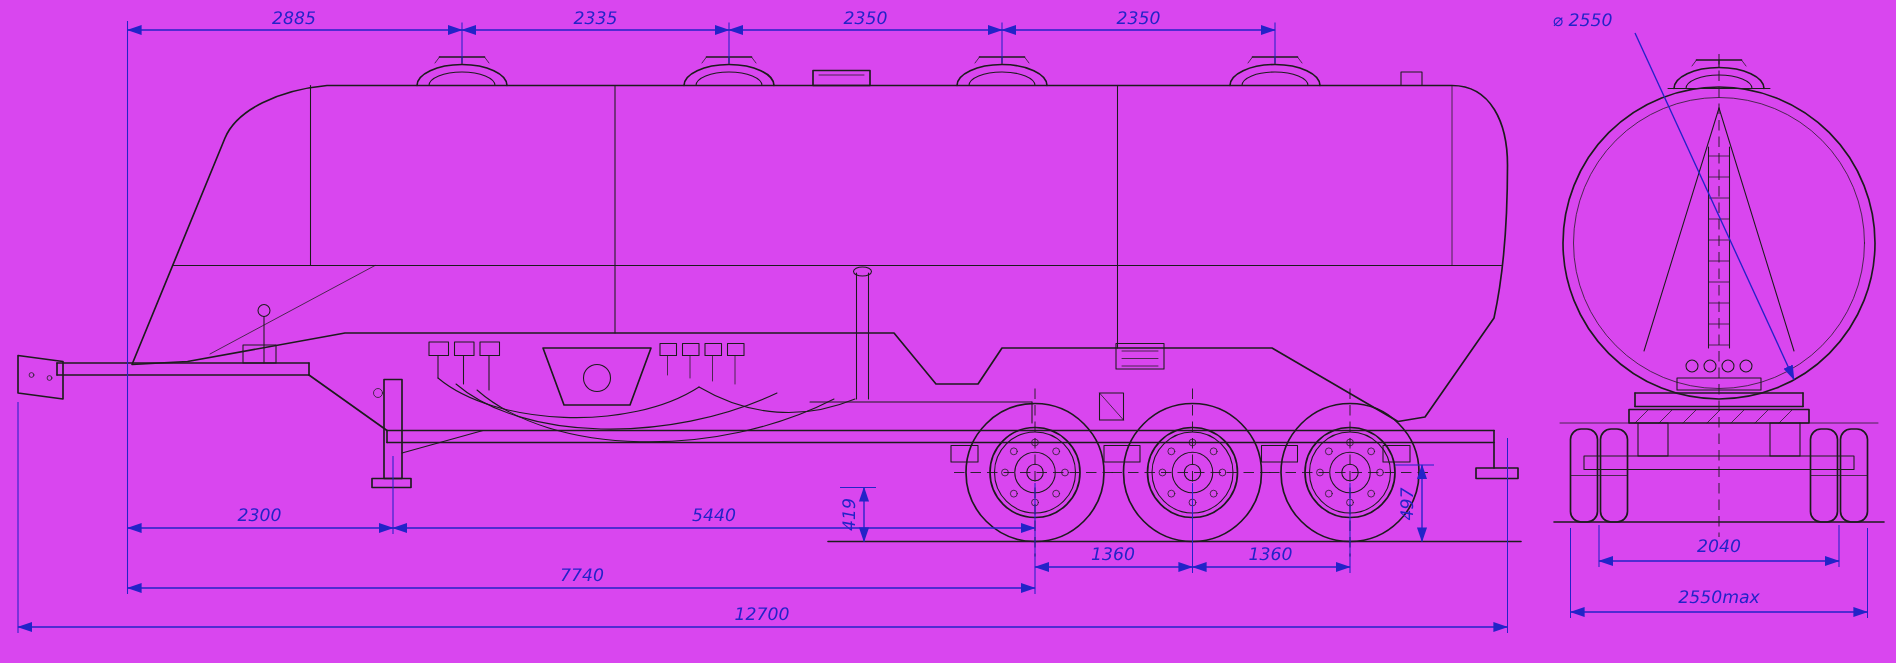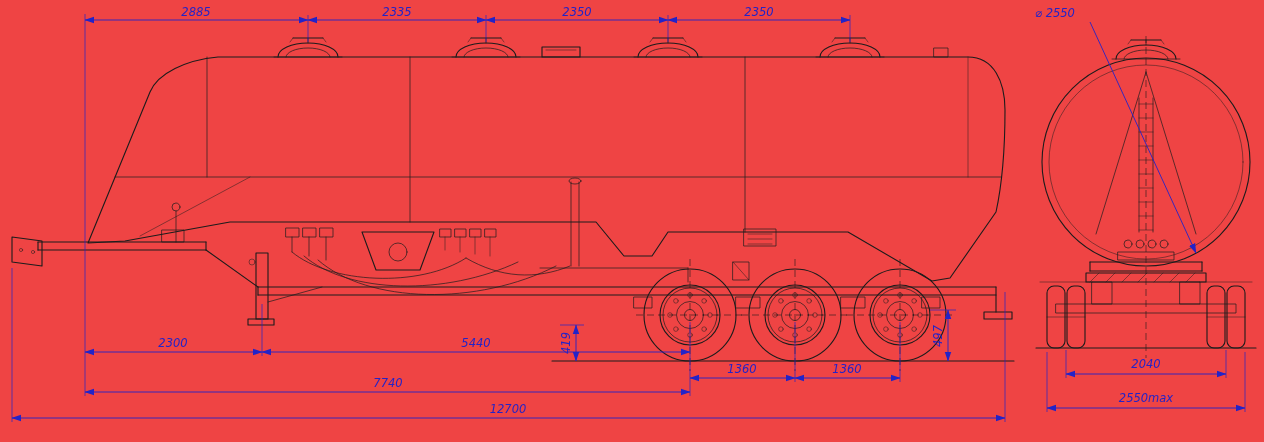--- a/index.html
+++ b/index.html
@@ -1,16 +1,16 @@
 <!DOCTYPE html>
 <html><head>
 <meta charset="utf-8">
 <style>
   html,body{margin:0;padding:0;background:#ffffff;}
-  .page{width:1264px;height:442px;position:relative;background:#ef4444;overflow:hidden;}
+  .page{width:1264px;height:442px;position:relative;background:#d946ef;overflow:hidden;}
   svg{display:block;}
   
   .k  {stroke:#1c1c1c;stroke-width:1.1;fill:none;stroke-linecap:round;stroke-linejoin:round;}
   .k2 {stroke:#1c1c1c;stroke-width:0.7;fill:none;stroke-linecap:round;stroke-linejoin:round;}
   .k3 {stroke:#1c1c1c;stroke-width:0.5;fill:none;stroke-linecap:round;}
   .cl {stroke:#1c1c1c;stroke-width:0.6;fill:none;stroke-dasharray:7 4;}
   
   .dl {stroke:#2323c8;stroke-width:0.9;fill:none;}
   .ext{stroke:#2323c8;stroke-width:0.7;fill:none;}
   .dim{fill:#2323c8;font:italic 11.5px "DejaVu Sans", sans-serif;}

